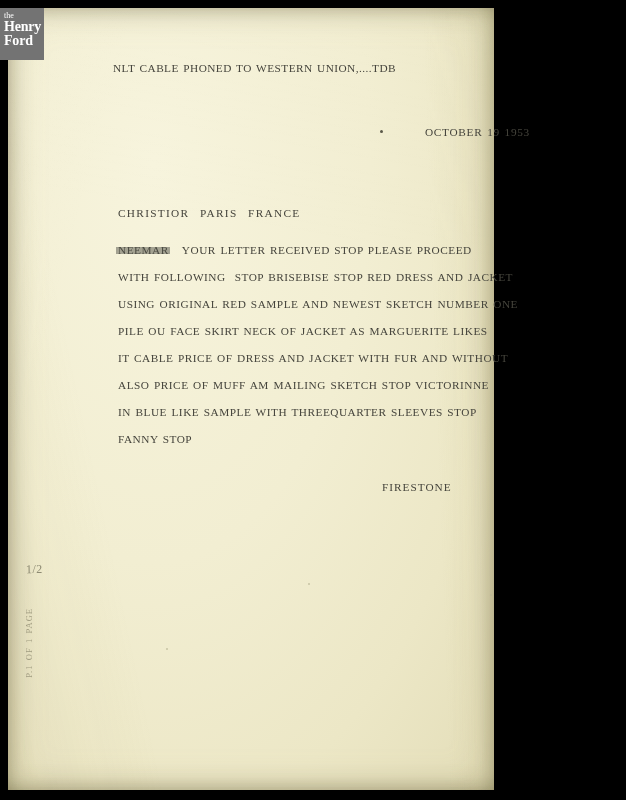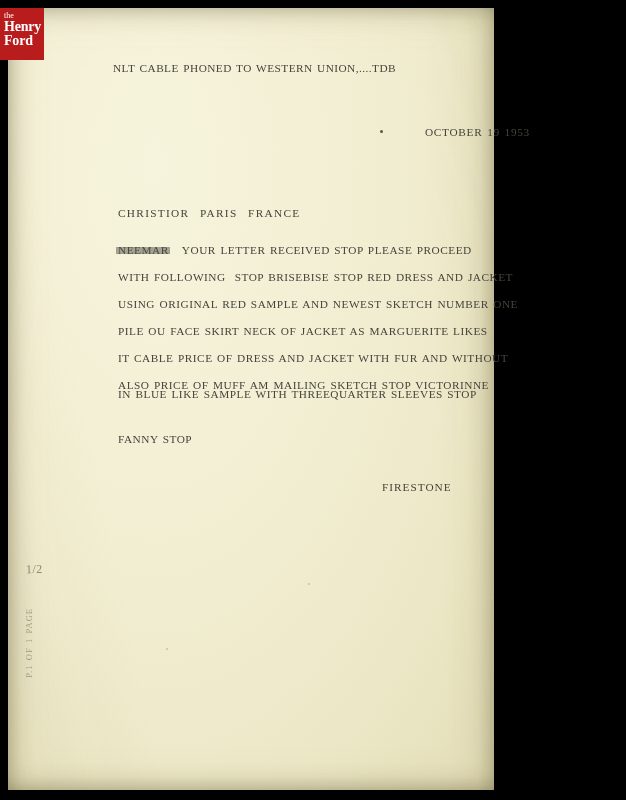--- a/index.html
+++ b/index.html
@@ -53,21 +53,21 @@
       inset 0 14px 26px -16px rgba(90,84,50,0.35),
       inset 0 -14px 26px -16px rgba(90,84,50,0.45);
   }
   
   .logo {
     position: absolute;
     left: 0px;
     top: 8px;
     width: 44px;
     height: 52px;
-    background: #b91c1c;
+    background: #737373;
     color: #ffffff;
     font-family: "Liberation Serif", serif;
     line-height: 1.02;
     padding: 4px 3px 0 4px;
     box-sizing: border-box;
     z-index: 6;
   }
   .logo .the {
     font-size: 8px;
     letter-spacing: 0px;
@@ -109,21 +109,21 @@
     border-radius: 50%;
   }
   .addr-line { left: 110px; top: 199px; letter-spacing: 1.3px; }
   .body-line { left: 110px; letter-spacing: 0.5px; }
   .b0 { top: 236px; }
   .b1 { top: 263px; }
   .b2 { top: 290px; }
   .b3 { top: 317px; }
   .b4 { top: 344px; }
   .b5 { top: 371px; }
-  .b6 { top: 380px; }
+  .b6 { top: 398px; }
   .b7 { top: 425px; }
   .sign-line { left: 374px; top: 473px; letter-spacing: 1.0px; }
   
   .strikeword {
     position: relative;
     color: #4a4940;
   }
   .strikeword::after {
     content: "";
     position: absolute;

